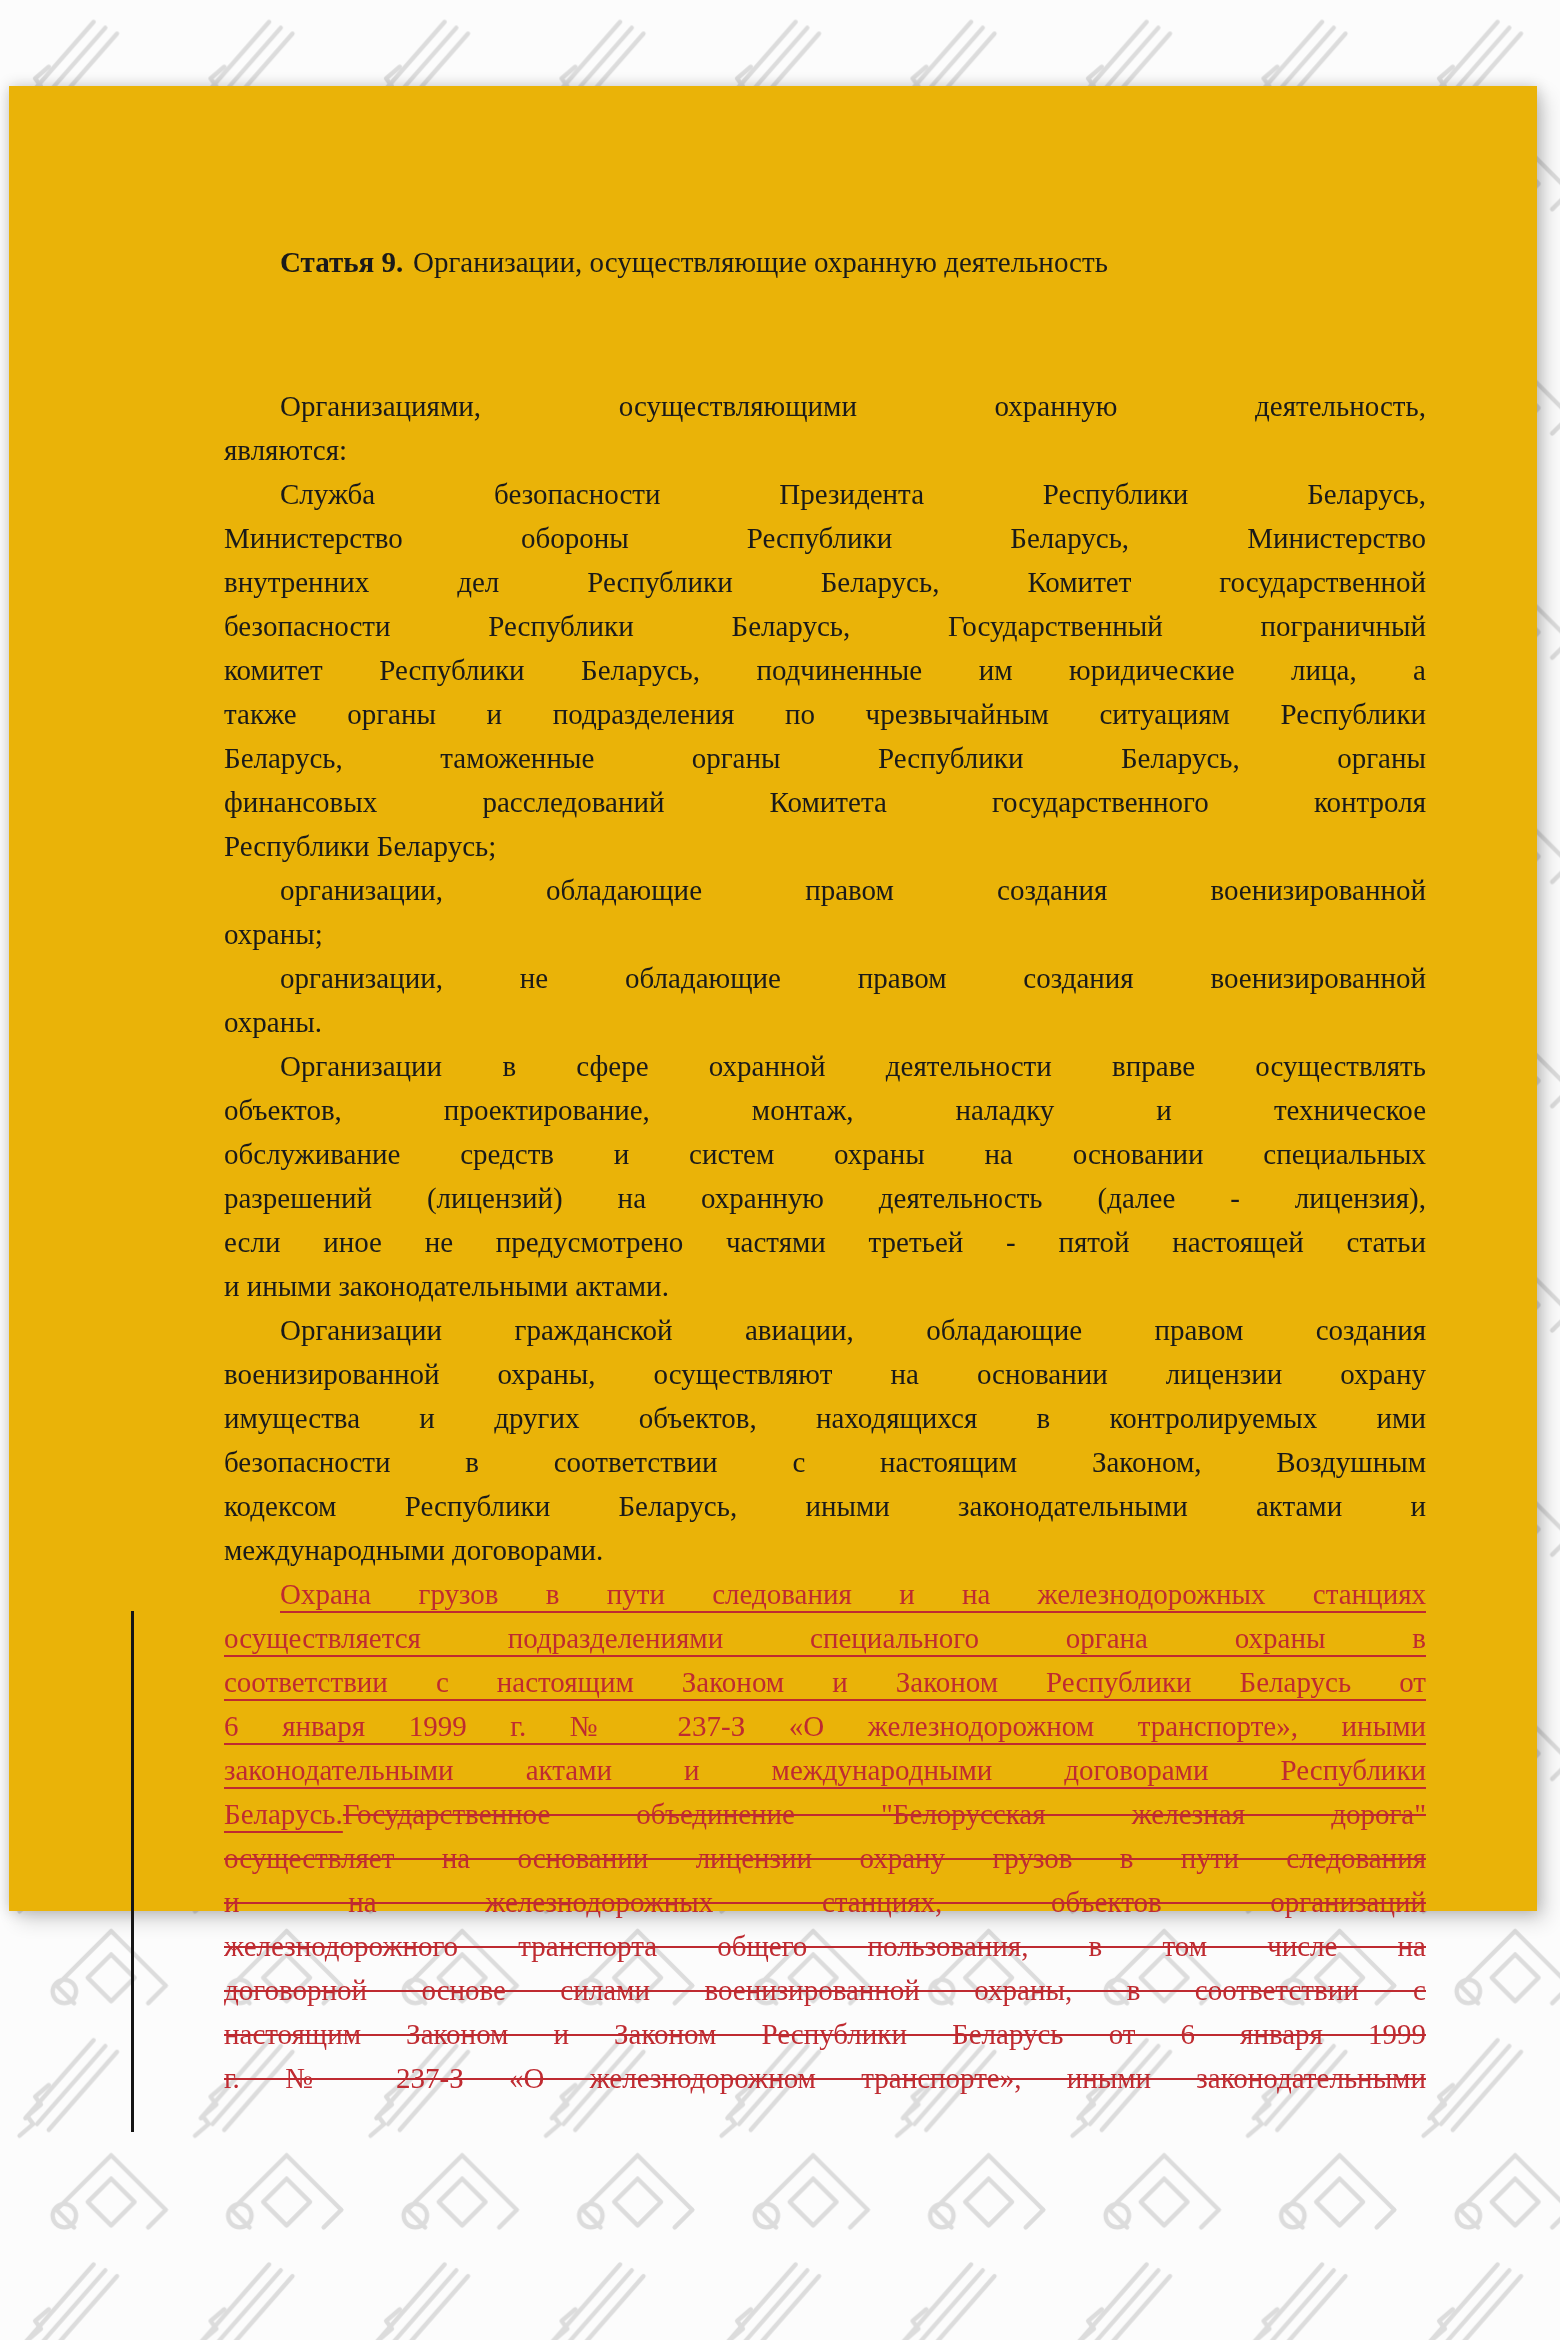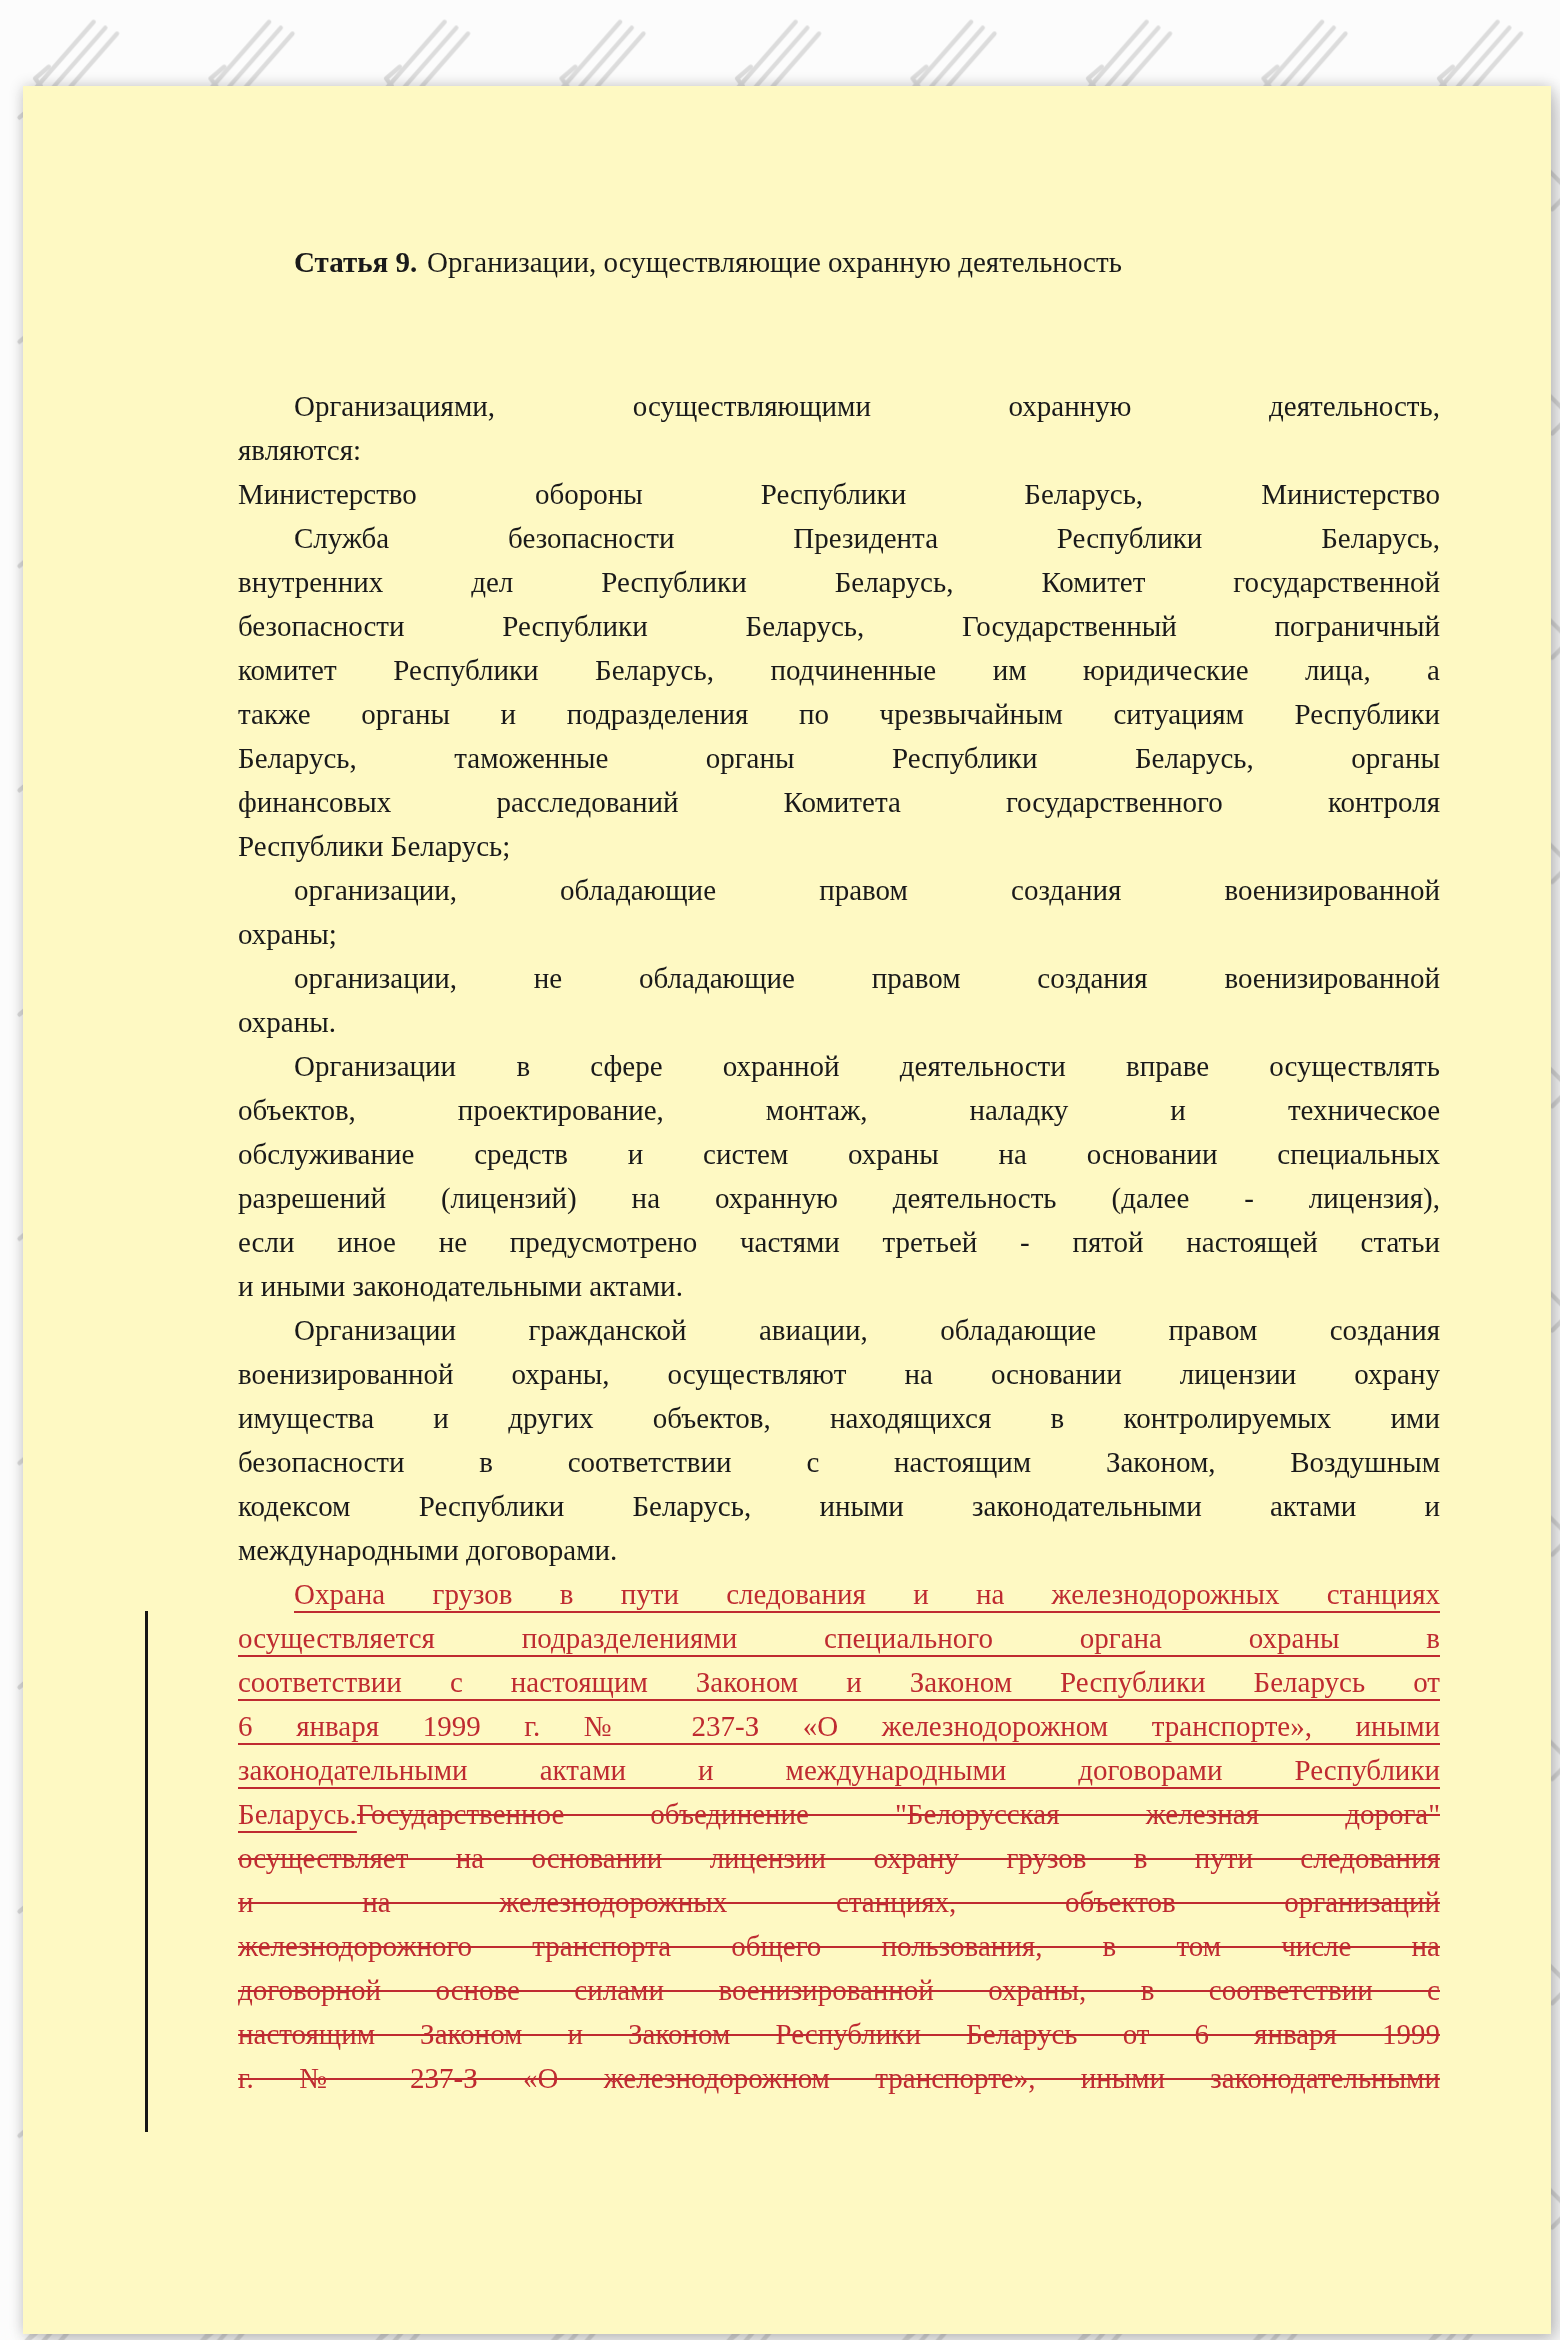--- a/index.html
+++ b/index.html
@@ -3,22 +3,22 @@
 <meta charset="utf-8">
 <style>
   html,body{margin:0;padding:0;}
   body{
     width:1560px;height:2341px;position:relative;overflow:hidden;
     background:#fcfcfc;
     font-family:"Liberation Serif","DejaVu Serif",serif;
   }
   .bg-pattern{position:absolute;left:0;top:0;width:1560px;height:2341px;}
   .page{
-    position:absolute;left:23px;top:86px;width:1528px;height:2248px;
-    background:#fef9c3;
+    position:absolute;left:9px;top:86px;width:1528px;height:1825px;
+    background:#eab308;
     box-shadow:0 0 13.7px rgba(0,0,0,0.20), 8.8px 9.8px 19.5px rgba(0,0,0,0.16);
   }
   .title-line{
     position:absolute;left:215px;top:154px;width:1202px;
     padding-left:56px;box-sizing:border-box;
     font-size:29px;line-height:44px;color:#1a1a1a;white-space:nowrap;
   }
   .title-number{font-weight:bold;margin-right:9.8px;}
   .body-text{
     position:absolute;left:215px;top:260px;width:1202px;height:1770px;
@@ -78,22 +78,22 @@
 
 <div class="page">
 
   <div class="title-line">
     <span class="title-number">Статья 9.</span><span>Организации, осуществляющие охранную деятельность</span>
   </div>
 
   <div class="body-text">
       <div class="line first"><span class="seg-n">Организациями, осуществляющими охранную деятельность,</span></div>
       <div class="line para-end"><span class="seg-n">являются:</span></div>
+      <div class="line first"><span class="seg-n">Служба безопасности Президента Республики Беларусь,</span></div>
       <div class="line"><span class="seg-n">Министерство обороны Республики Беларусь, Министерство</span></div>
-      <div class="line first"><span class="seg-n">Служба безопасности Президента Республики Беларусь,</span></div>
       <div class="line"><span class="seg-n">внутренних дел Республики Беларусь, Комитет государственной</span></div>
       <div class="line"><span class="seg-n">безопасности Республики Беларусь, Государственный пограничный</span></div>
       <div class="line"><span class="seg-n">комитет Республики Беларусь, подчиненные им юридические лица, а</span></div>
       <div class="line"><span class="seg-n">также органы и подразделения по чрезвычайным ситуациям Республики</span></div>
       <div class="line"><span class="seg-n">Беларусь, таможенные органы Республики Беларусь, органы</span></div>
       <div class="line"><span class="seg-n">финансовых расследований Комитета государственного контроля</span></div>
       <div class="line para-end"><span class="seg-n">Республики Беларусь;</span></div>
       <div class="line first"><span class="seg-n">организации, обладающие правом создания военизированной</span></div>
       <div class="line para-end"><span class="seg-n">охраны;</span></div>
       <div class="line first"><span class="seg-n">организации, не обладающие правом создания военизированной</span></div>

